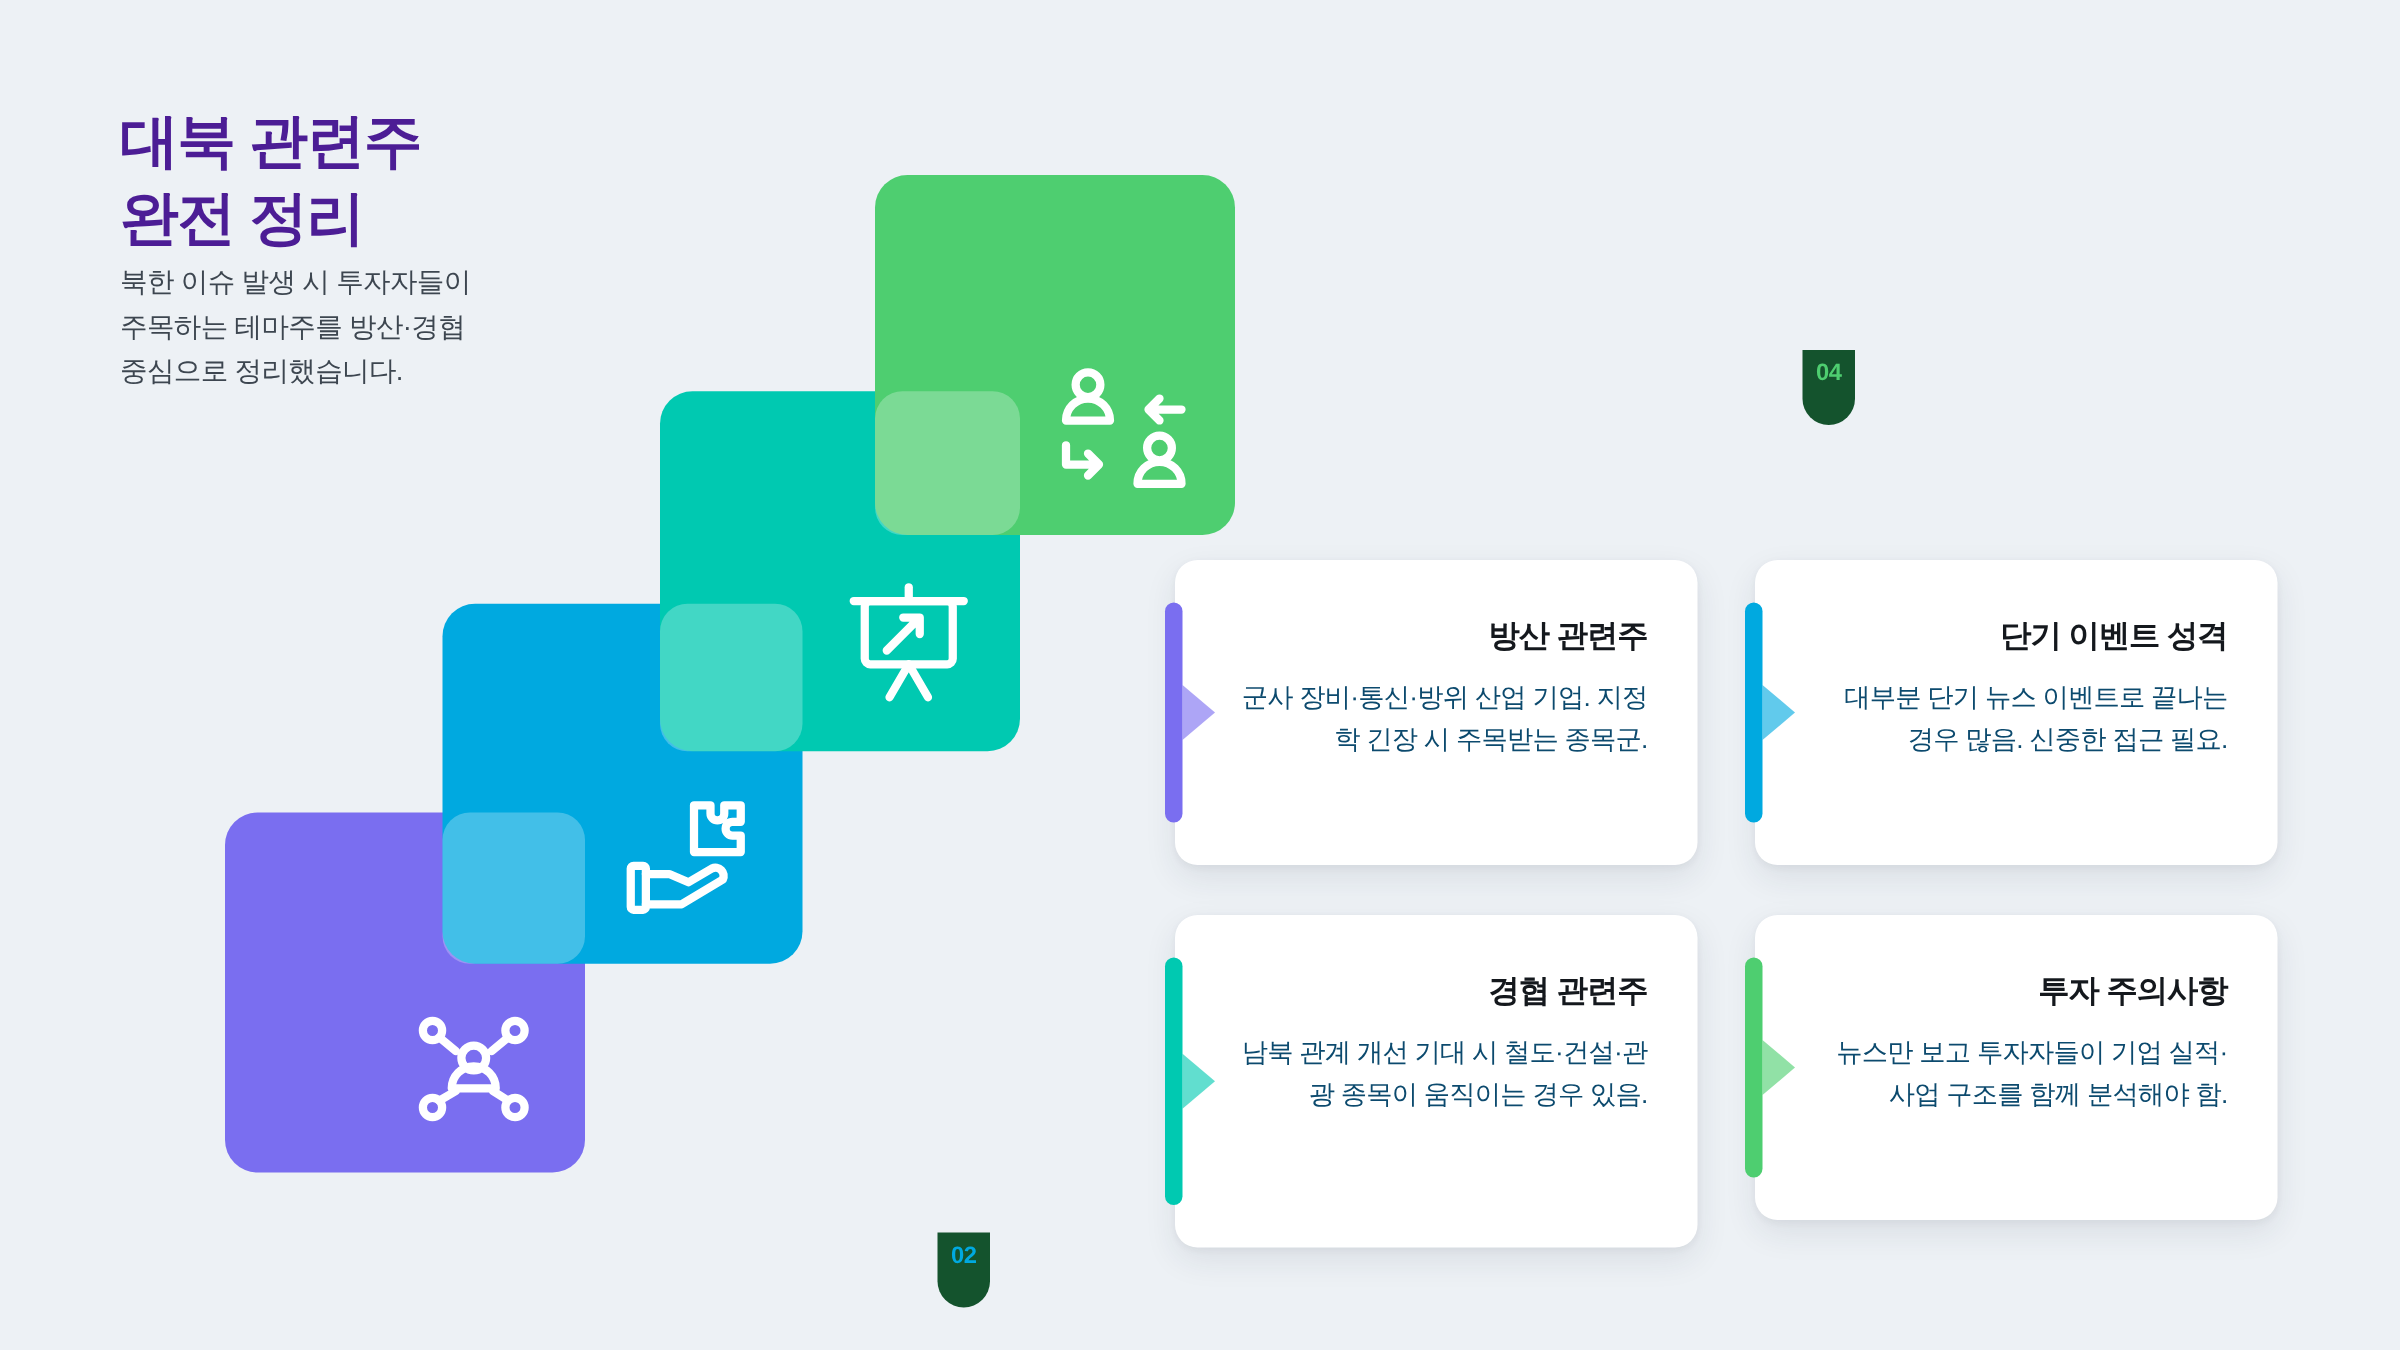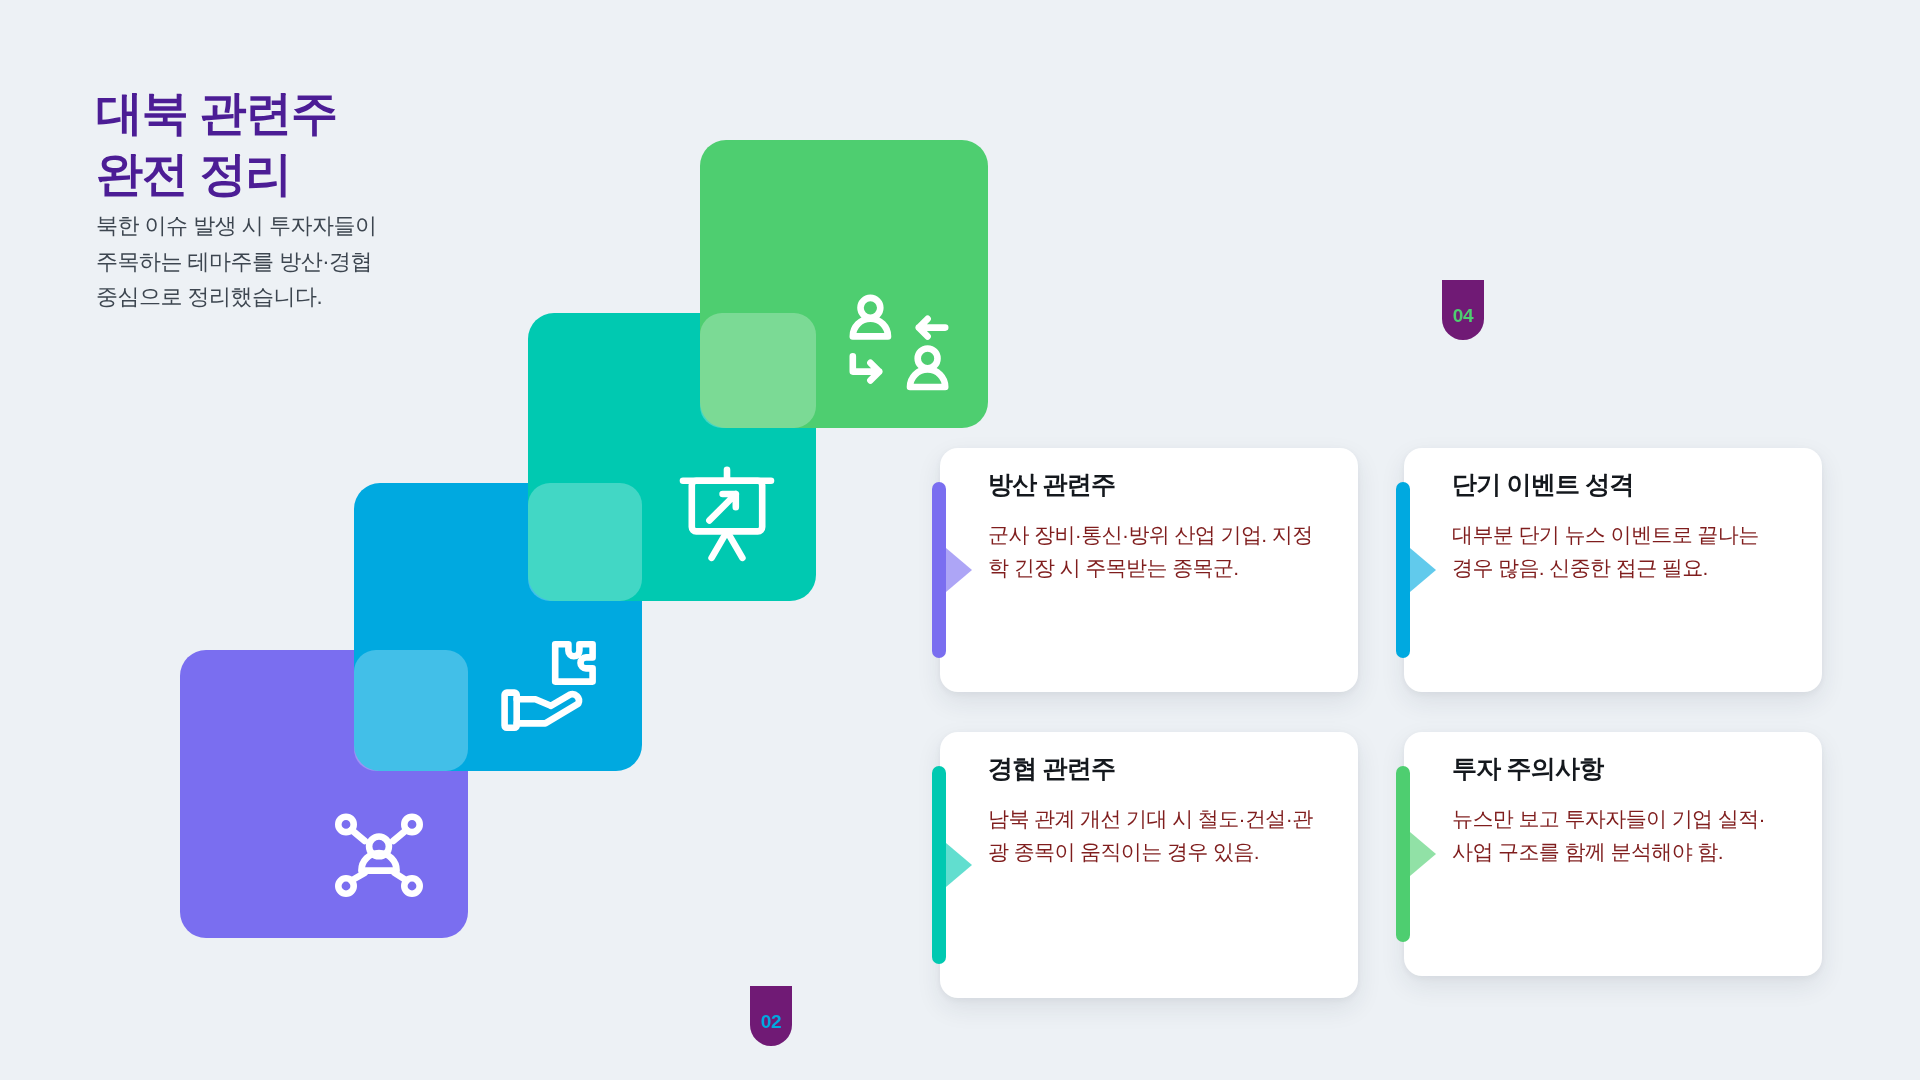--- a/index.html
+++ b/index.html
@@ -48,26 +48,26 @@
   .tile-overlap {
     position:absolute;
     border-radius:22px;
     background:rgba(255,255,255,0.26);
     pointer-events:none;
   }
   .tile-badge {
     position:absolute;
     width:42px;
     height:60px;
-    background:#701a75;
+    background:#14532d;
     border-radius:0 0 21px 21px;
     display:flex;
     align-items:flex-start;
     justify-content:center;
-    padding-top:25px;
+    padding-top:8px;
     font-size:19px;
     font-weight:700;
     letter-spacing:-0.3px;
   }
   .tile-icon {
     position:absolute;
     right:34px;
     bottom:30px;
     width:110px;
     height:110px;
@@ -118,33 +118,33 @@
     position:absolute;
     left:6px;
     top:50%;
     margin-top:-22px;
     width:0; height:0;
     border-top:22px solid transparent;
     border-bottom:22px solid transparent;
     border-left:26px solid currentColor;
     opacity:0.62;
   }
-  .card-body { padding:20px 40px 0 48px; }
+  .card-body { padding:44px 40px 0 48px;text-align:right; }
   .card-title {
     font-size:25px;
     font-weight:700;
     letter-spacing:-0.8px;
     color:#14181d;
     margin-bottom:18px;
   }
   .card-text {
     font-size:21px;
     line-height:1.55;
     letter-spacing:-0.6px;
-    color:#7f1d1d;
+    color:#0c4a6e;
   }
 </style>
 </head>
 <body style="background: rgb(237, 241, 245);">
 
 <div id="headline-block">
   <h1 id="page-title">대북 관련주
 완전 정리</h1>
   <p id="page-subtitle">북한 이슈 발생 시 투자자들이
 주목하는 테마주를 방산·경협

